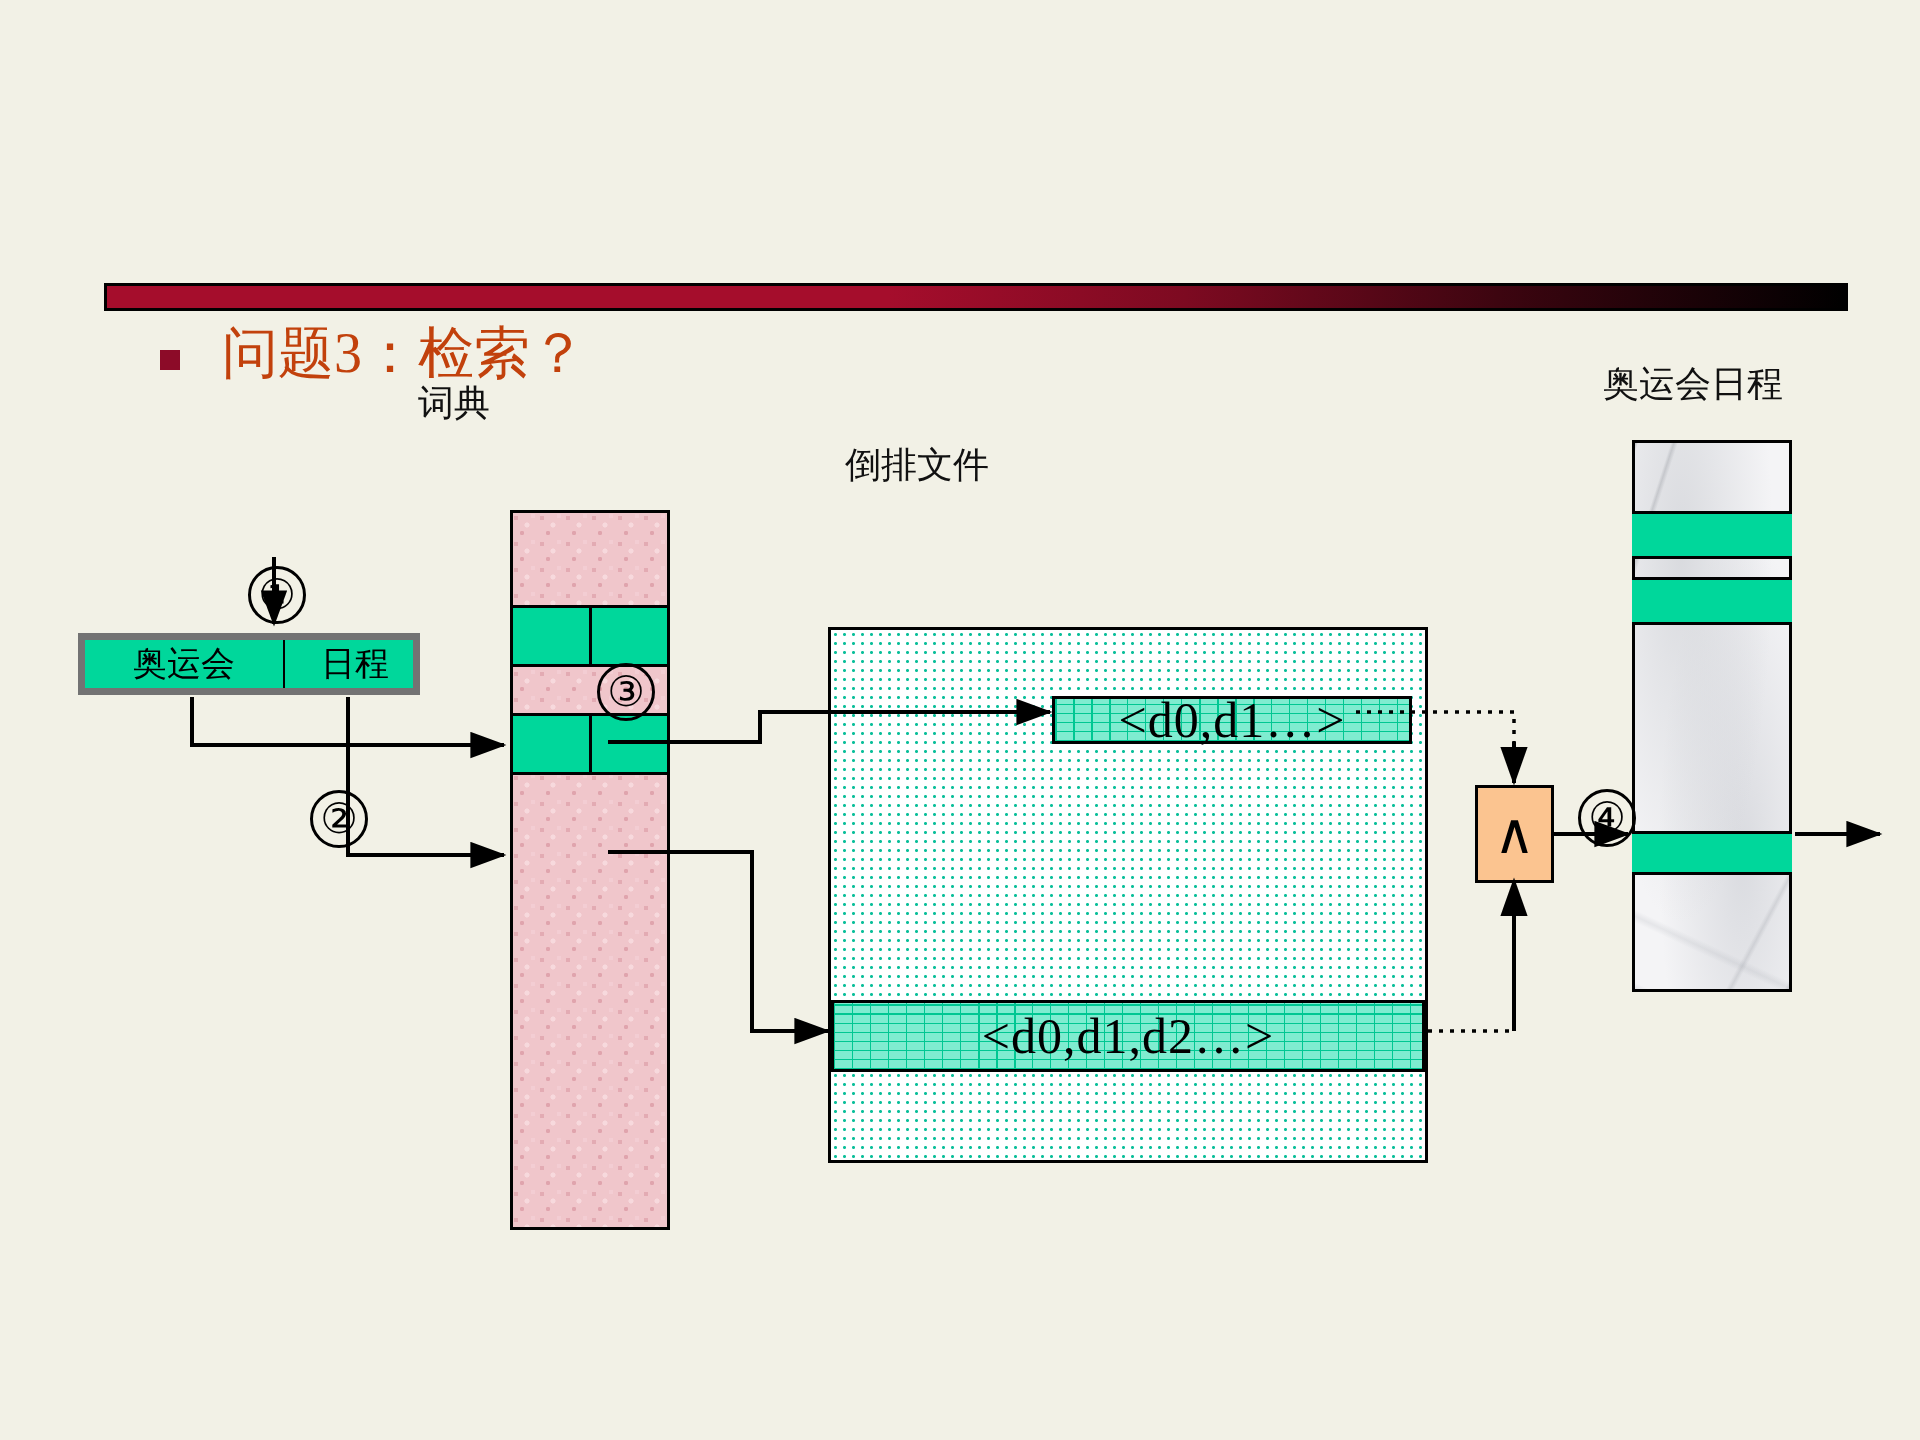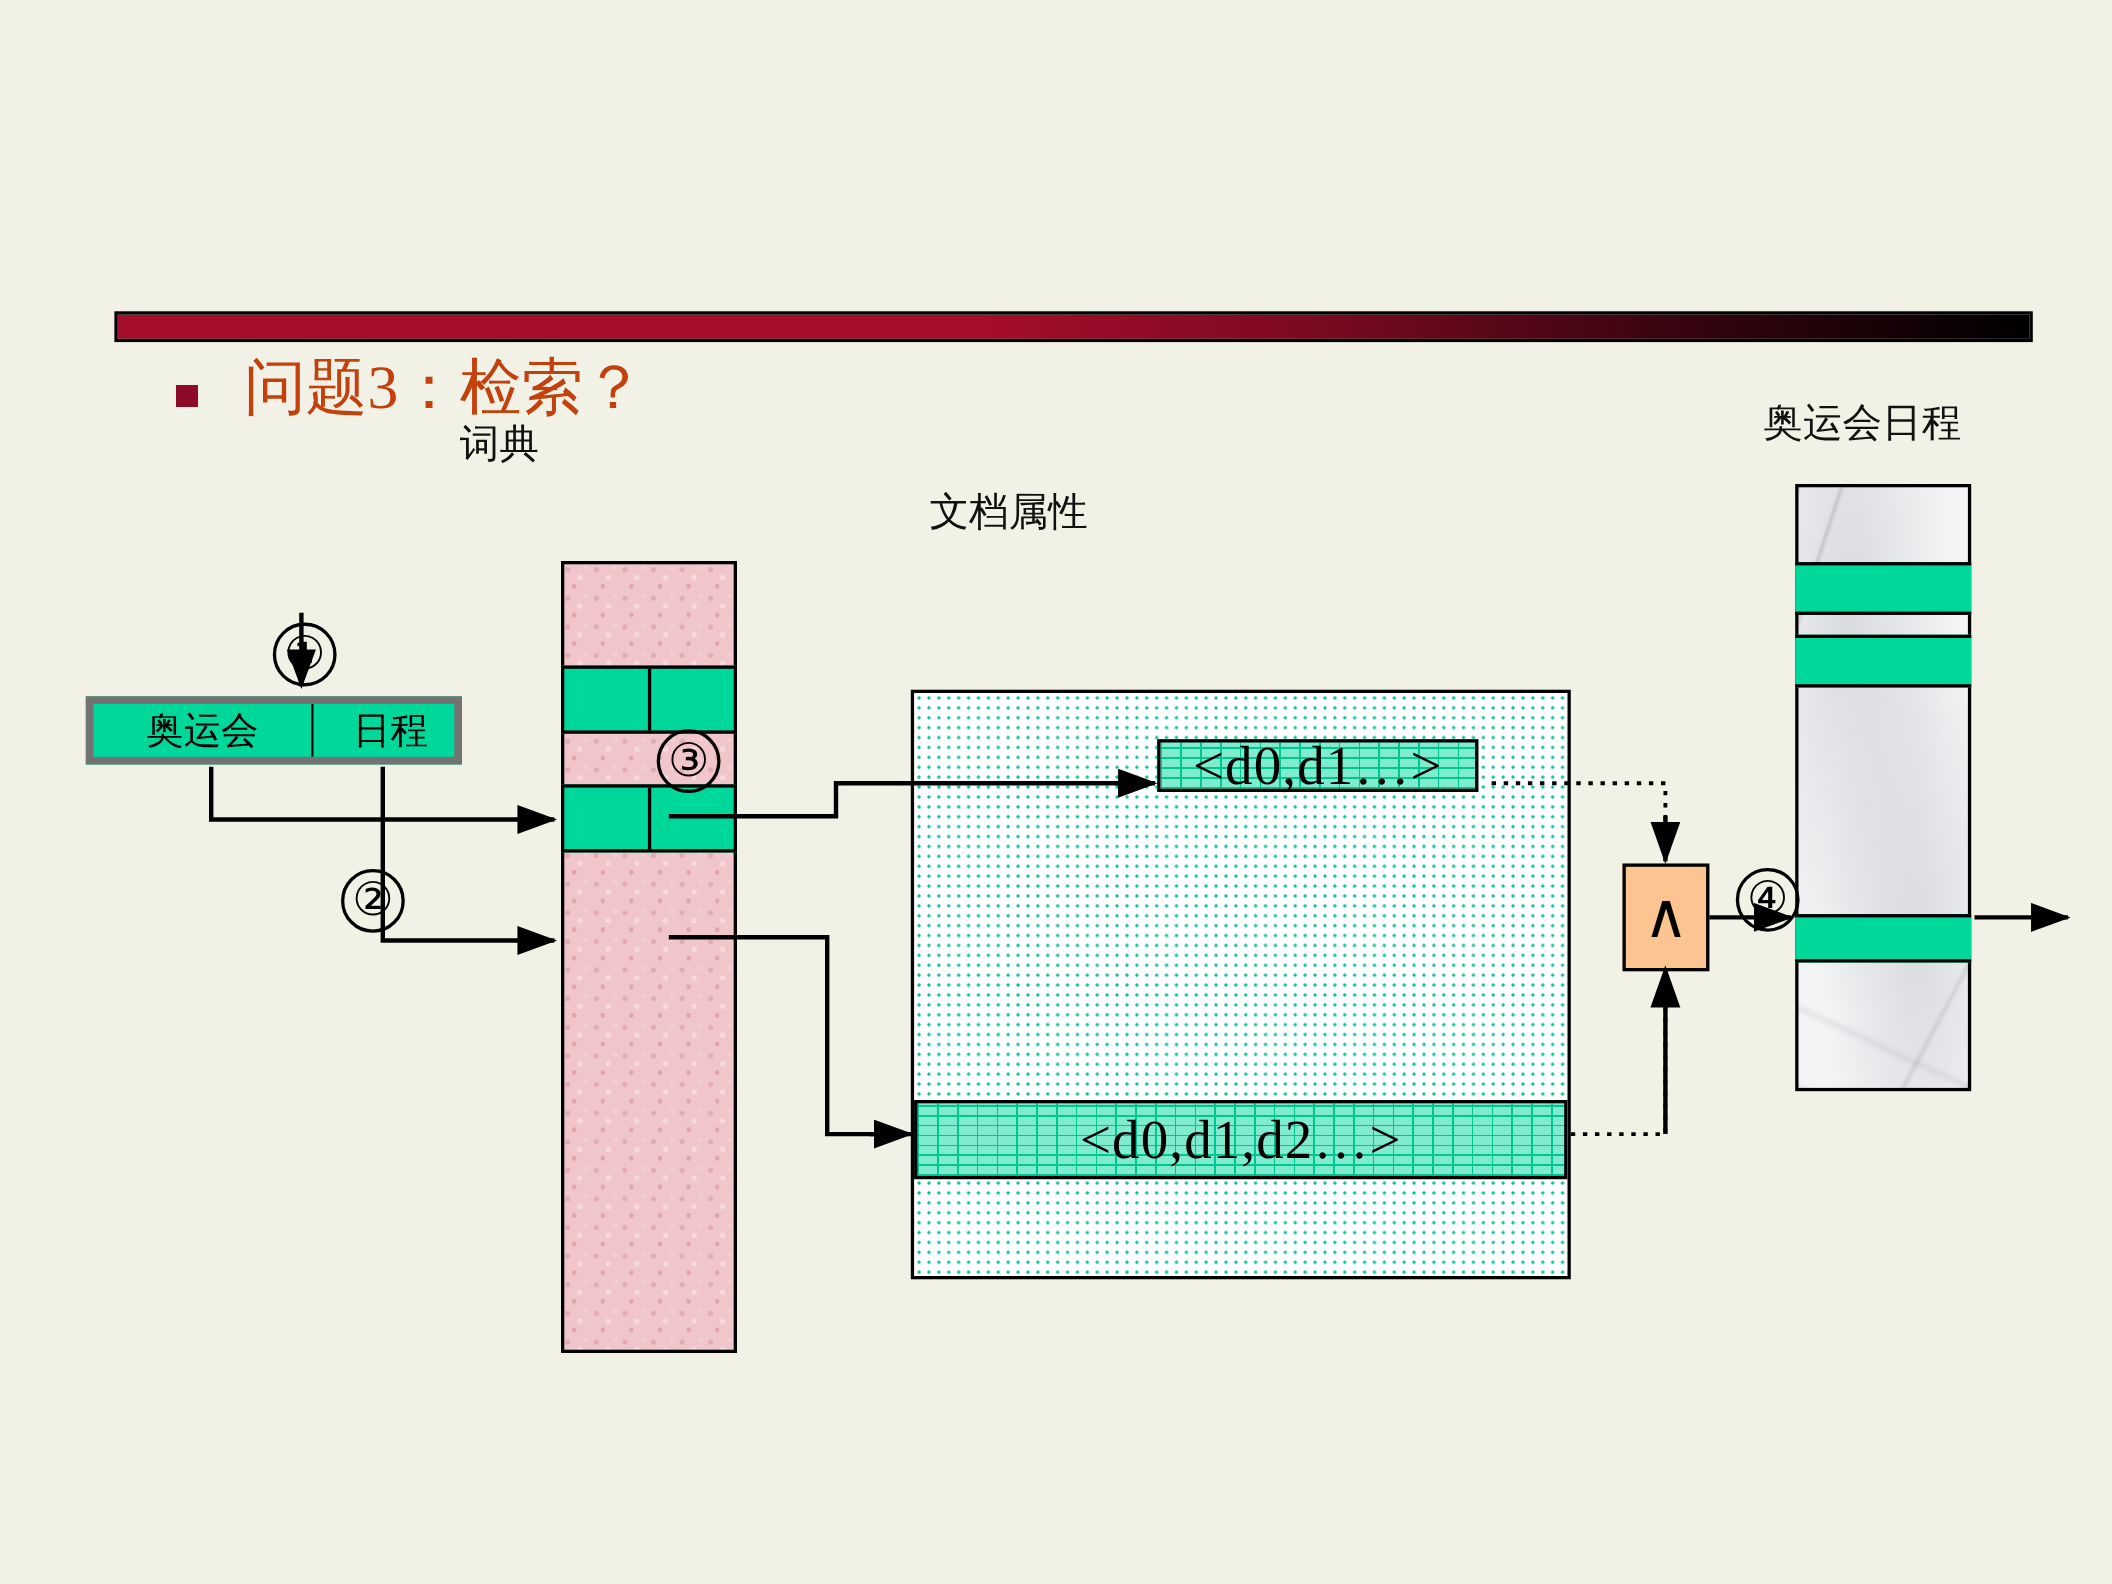--- a/index.html
+++ b/index.html
@@ -195,22 +195,22 @@
     display: flex;
     align-items: center;
     justify-content: center;
     font-size: 50px;
     color: #000;
     white-space: nowrap;
     letter-spacing: 1px;
   }
   #posting-1 {
     left: 1052px;
-    top: 672px;
-    width: 292px;
+    top: 696px;
+    width: 360px;
     height: 48px;
   }
   #posting-2 {
     left: 831px;
     top: 1000px;
     width: 594px;
     height: 72px;
   }
 
   
@@ -293,21 +293,21 @@
 
   <div class="title-rule"></div>
 
   <div class="bullet-row">
     <div class="bullet-marker"></div>
     <div class="bullet-text">问题3：检索？</div>
   </div>
 
   <div class="lbl" style="left:418px; top:385px;">词典</div>
 
-  <div class="lbl" style="left:845px; top:447px;">文档属性</div>
+  <div class="lbl" style="left:845px; top:447px;">倒排文件</div>
 
   <div class="lbl" style="left:1603px; top:366px;">奥运会日程</div>
 
 
   <div class="token-row">
     <div class="token-cell first">奥运会</div>
     <div class="token-cell second">日程</div>
   </div>
 
   <div class="dict-col">

